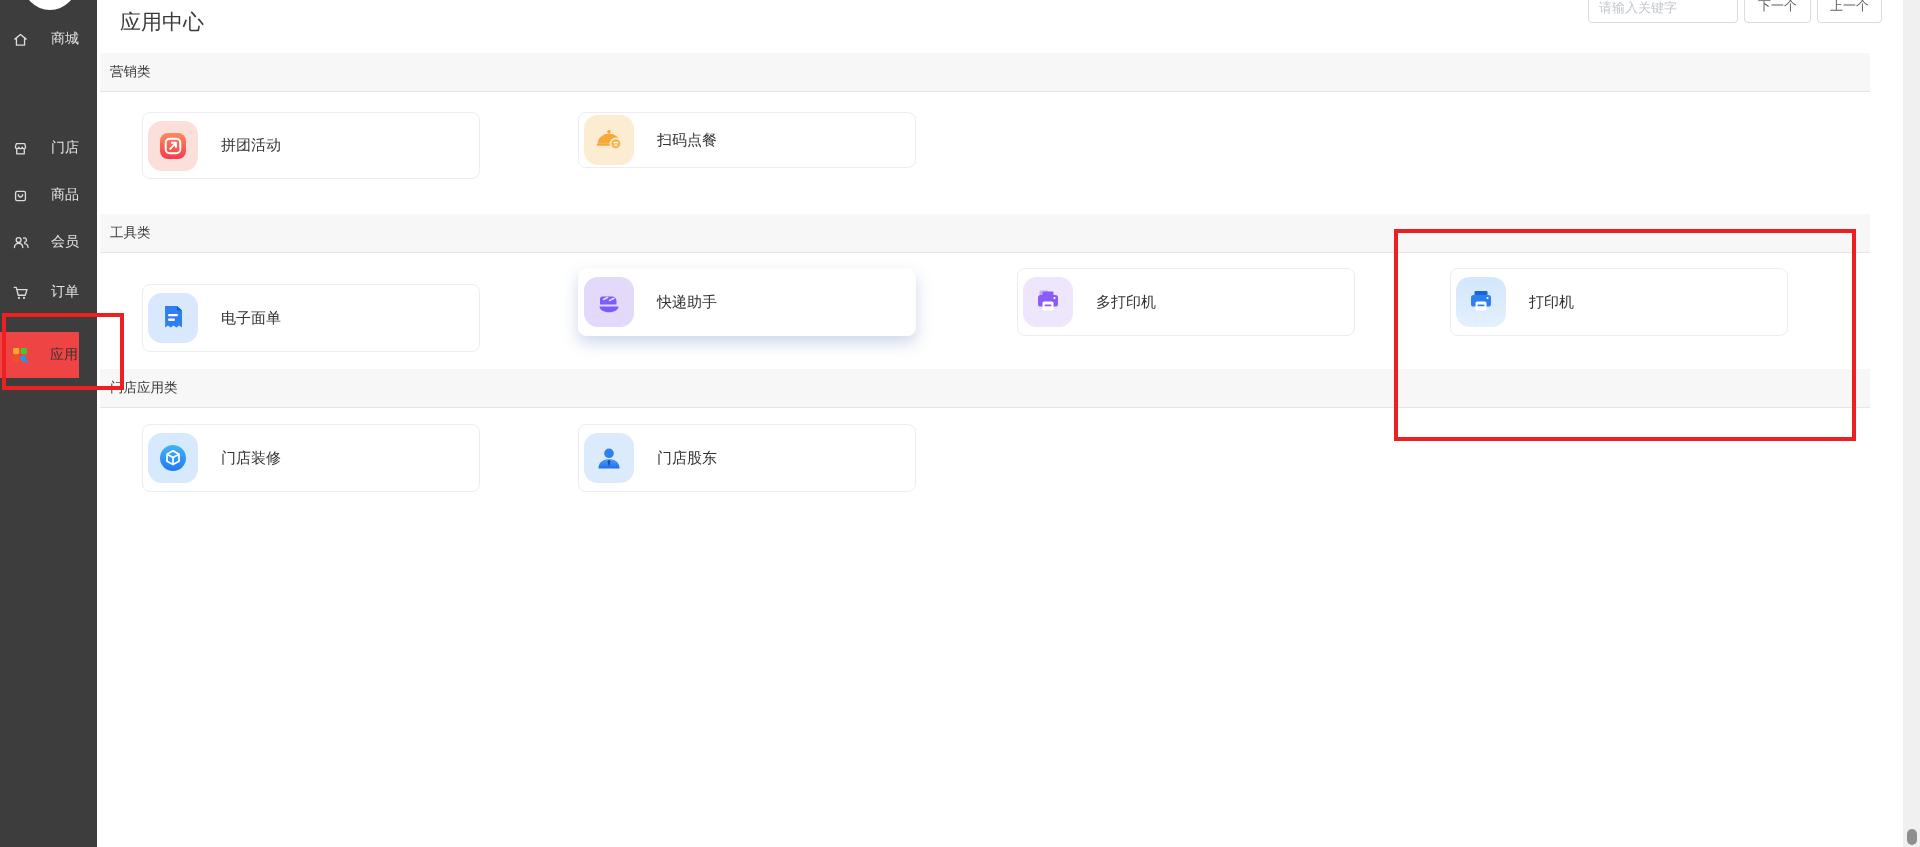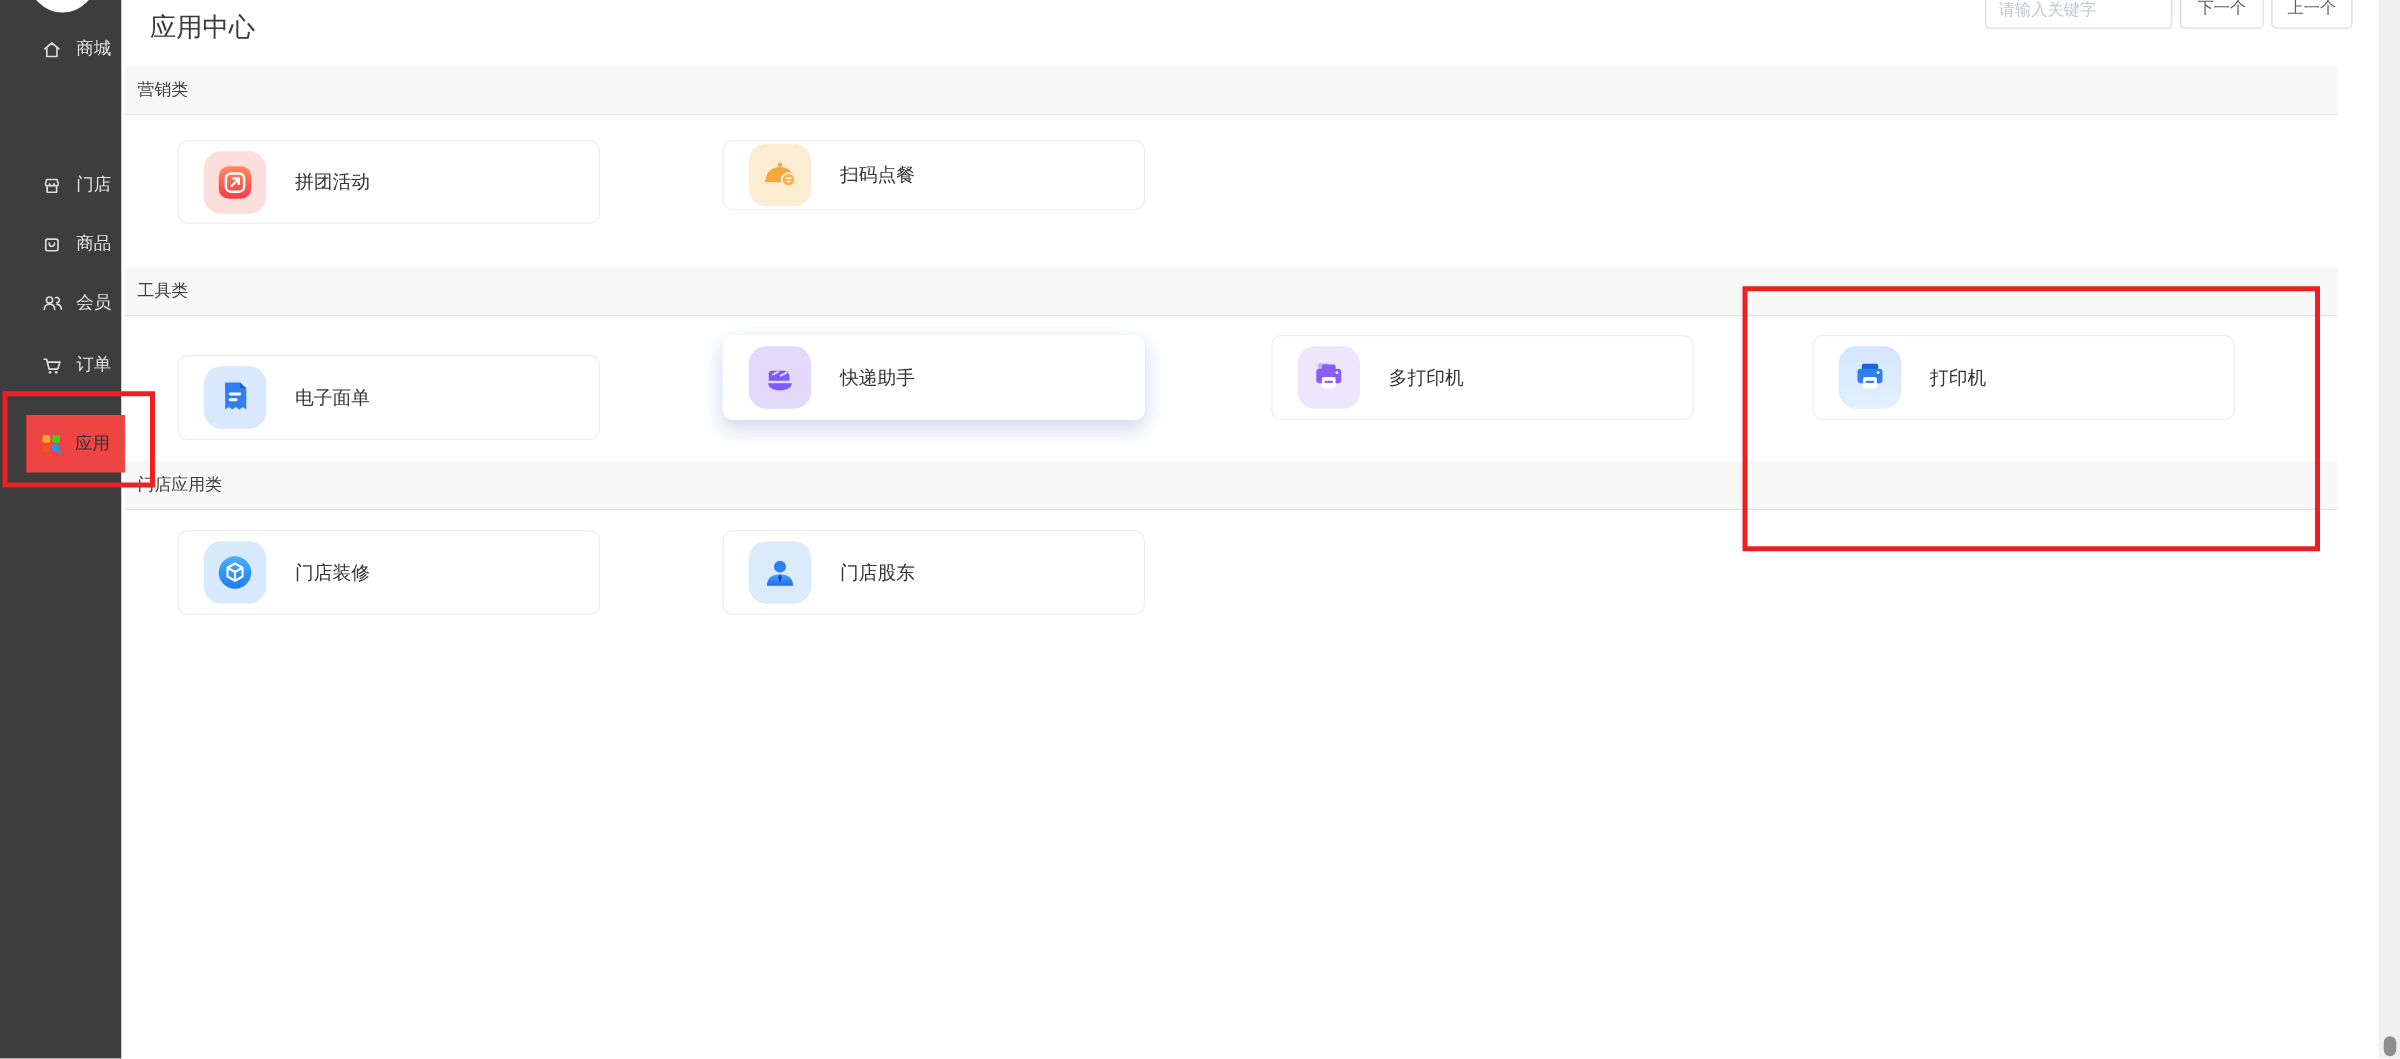--- a/index.html
+++ b/index.html
@@ -6,22 +6,22 @@
   html,body { background:#fff; }
   .screen {
     position:relative; width:1920px; height:847px; overflow:hidden;
     background:#ffffff; font-family:"Liberation Sans", sans-serif; color:#333;
   }
   
   .sidebar { position:absolute; left:0; top:0; width:97px; height:847px; background:#3d3d3d; }
   .logo-circle { position:absolute; left:23px; top:-44px; width:54px; height:54px; border-radius:50%; background:#fff; }
   .nav-item {
     position:absolute; left:0; width:79px; height:30px;
-    display:flex; align-items:center; padding-left:12px; gap:11px;
-    color:#e3e3e3; font-size:14px; cursor:pointer;margin-left:21px;
+    display:flex; align-items:center; padding-left:12px; gap:22px;
+    color:#e3e3e3; font-size:14px; cursor:pointer;
   }
   .nav-item svg { flex:0 0 auto; }
   .nav-item.active { background:#ef4444; color:#333; height:46px; }
   
   .page-title { position:absolute; left:120px; top:8px; font-size:21px; font-weight:400; color:#3a3a3a; }
   .kw-input {
     position:absolute; left:1588px; top:-9px; width:150px; height:32px;
     border:1px solid #dcdcdc; border-radius:4px; padding:0 10px;
     font-size:13px; font-family:"Liberation Sans",sans-serif; color:#333; outline:none;
   }
@@ -37,21 +37,21 @@
   .band {
     position:absolute; left:100px; width:1770px; height:39px;
     background:#f7f7f8; border-bottom:1px solid #e6e6e6;
     display:flex; align-items:center; padding-left:10px;
     font-size:13.5px; color:#3c3c3c;
   }
   
   .card {
     position:absolute; width:338px; height:68px; background:#fff;
     border:1px solid #ebedf0; border-radius:8px;
-    display:flex; align-items:center; padding-left:20px; gap:23px; cursor:pointer;
+    display:flex; align-items:center; padding-left:5px; gap:23px; cursor:pointer;
   }
   .card.hovered { border-color:#fdfdfd; box-shadow:0 7px 16px rgba(78,110,178,0.28);align-items:center; }
   .card-label { font-size:15px; color:#333; }
   .icon-box { width:50px; height:50px; border-radius:14px; display:flex; align-items:center; justify-content:center; }
   .tint-group       { background:#fbdfda; }
   .tint-scan        { background:#fcecd2; }
   .tint-waybill     { background:#d9e8fd; }
   .tint-express     { background:#e2d9fb; }
   .tint-multiprint  { background:#ede6fc; }
   .tint-printer     { background:linear-gradient(180deg,#d3e6fc,#e3f0fe); }

